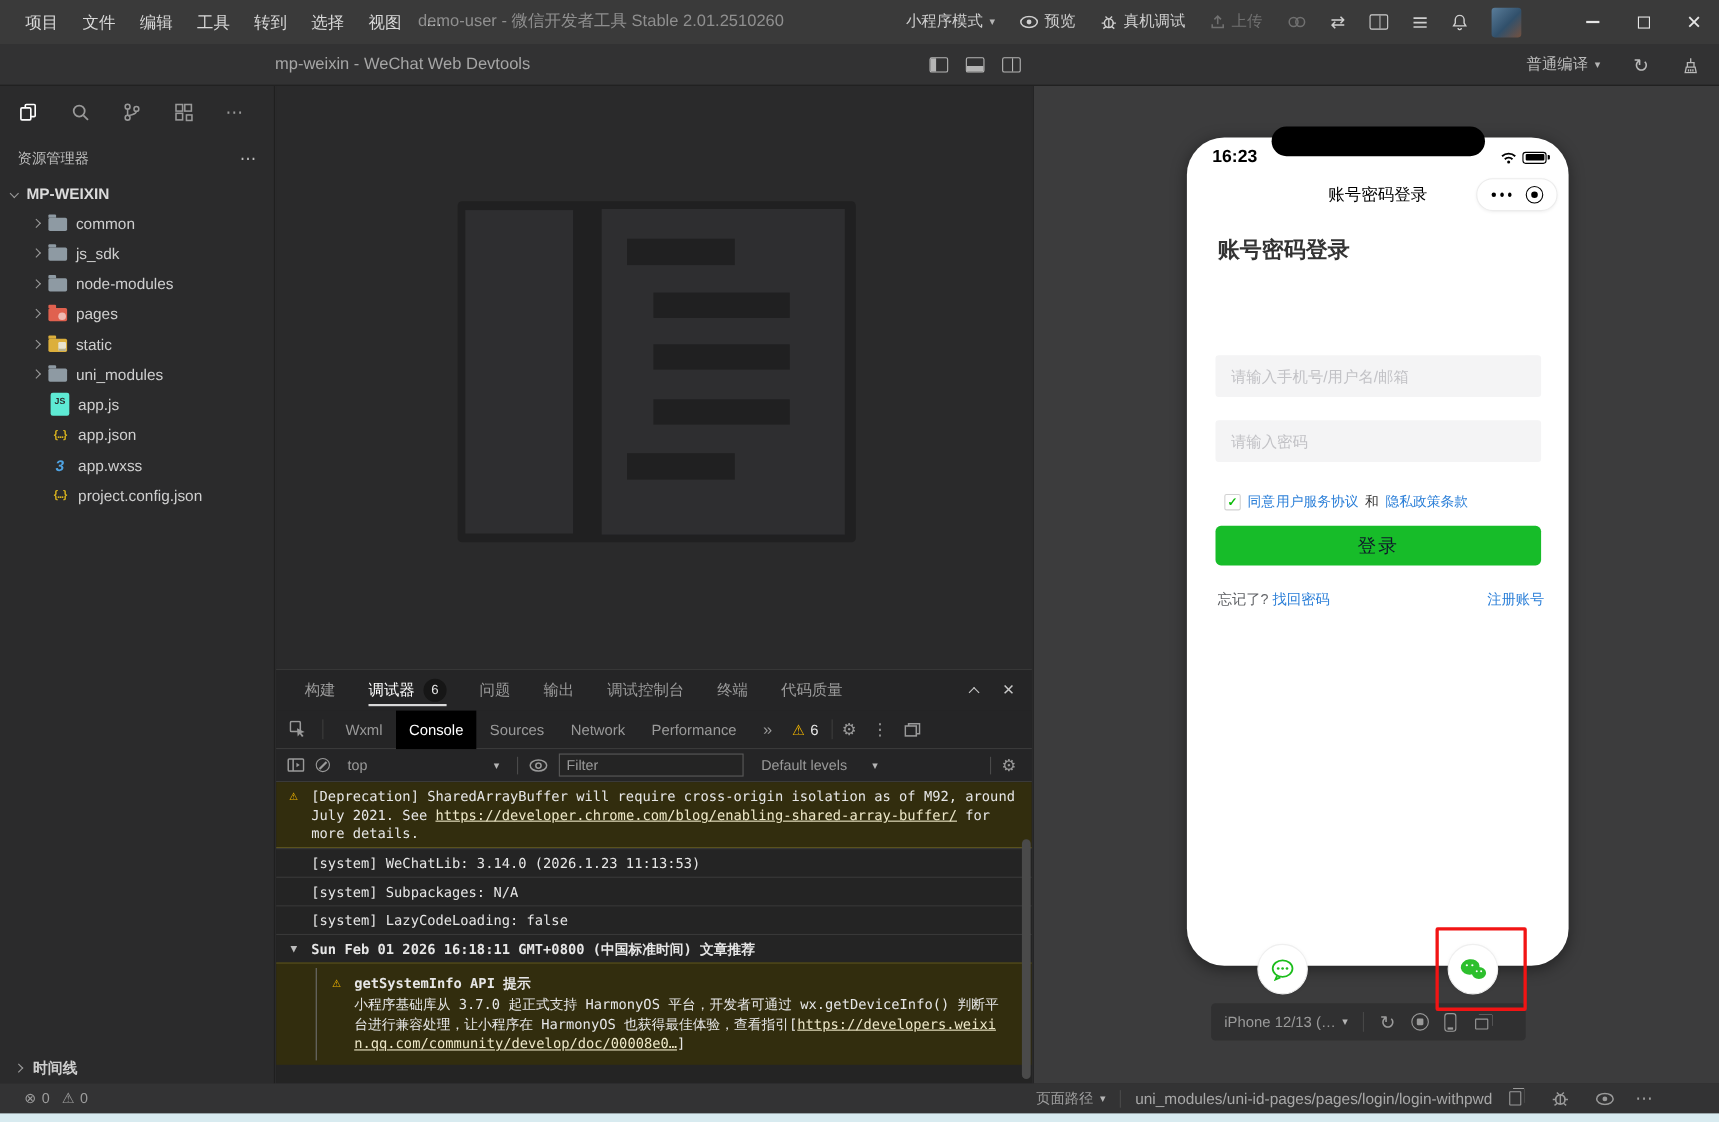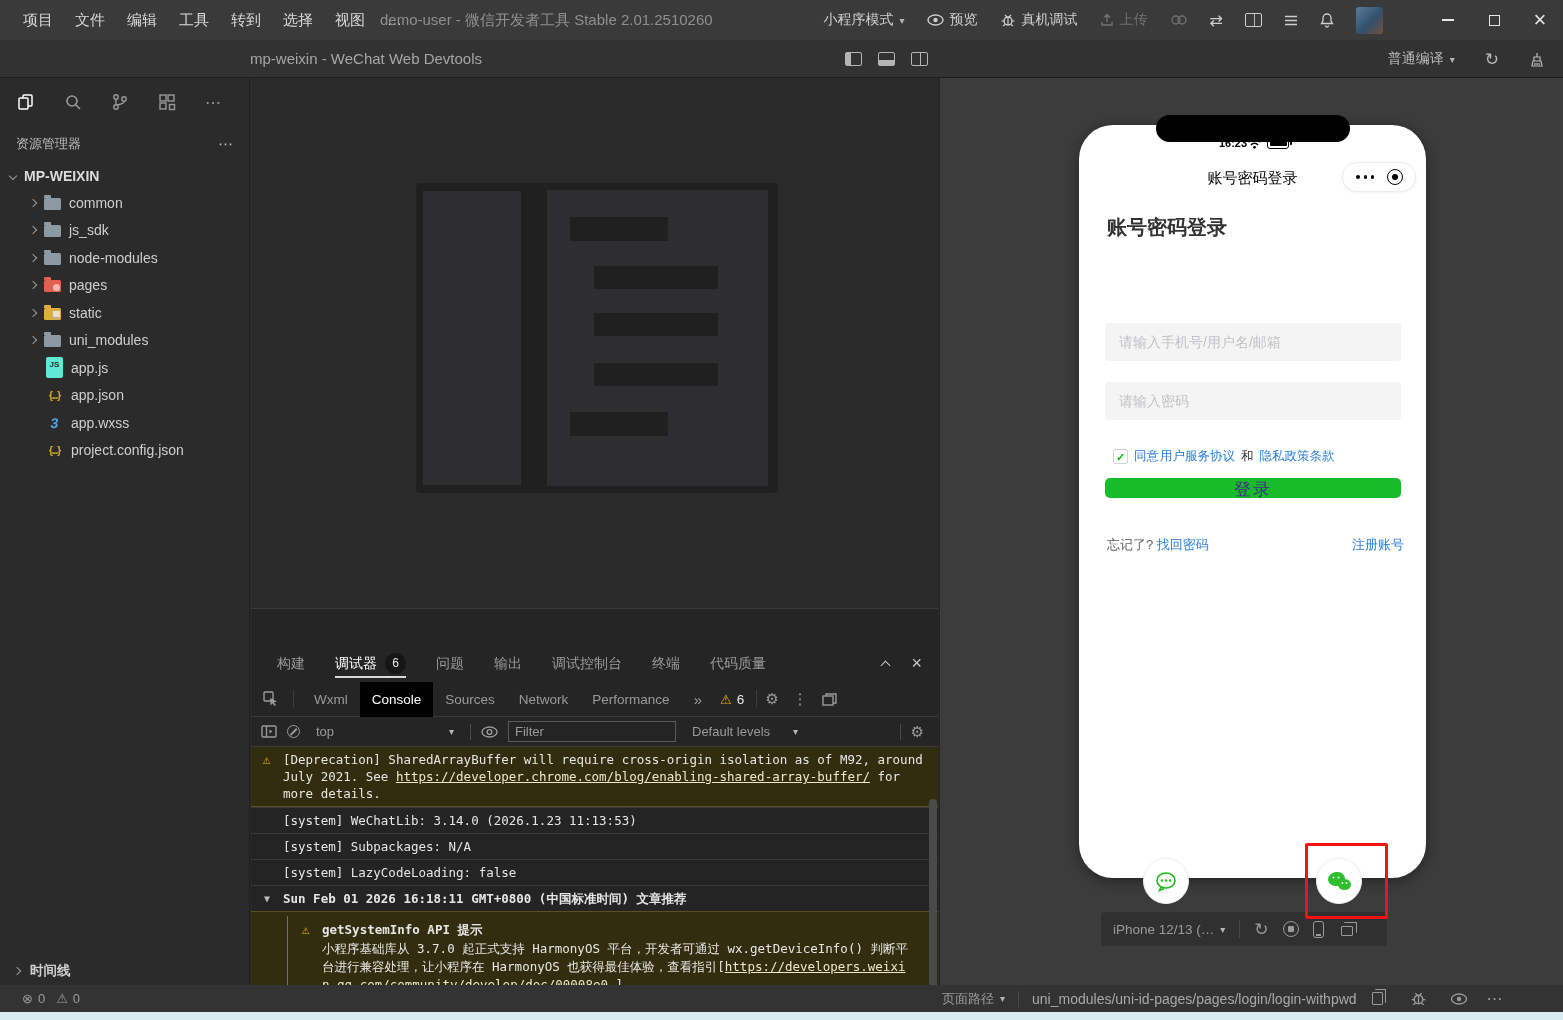--- a/index.html
+++ b/index.html
@@ -61,21 +61,21 @@
 
   
   .editor { position:absolute; left:251px; top:78px; width:687px; height:530px; background:#2a2a2b; }
   .sk-outer { position:absolute; left:165px; top:105px; width:362px; height:310px; background:#202021; border-radius:4px; }
   .sk-left { position:absolute; left:172px; top:113px; width:98px; height:294px; background:#2e2e30; }
   .sk-right { position:absolute; left:296px; top:112px; width:221px; height:296px; background:#2e2e30; }
   .sk-bar { position:absolute; background:#202021; }
 
   
   .panel { position:absolute; left:251px; top:608px; width:687px; height:377px; background:#252526; border-top:1px solid #3a3a3a; }
-  .ptabs { height:37px; display:flex; align-items:center; gap:30px; padding-left:26px; font-size:14px; color:#9a9a9a; position:relative;margin-top:36px; }
+  .ptabs { height:37px; display:flex; align-items:center; gap:30px; padding-left:26px; font-size:14px; color:#9a9a9a; position:relative; }
   .ptab { display:flex; align-items:center; gap:8px; height:37px; line-height:37px; position:relative; cursor:default; }
   .ptab.active { color:#fff; }
   .ptab.active::after { content:""; position:absolute; left:0; right:0; bottom:4px; height:2px; background:#d9d9d9; }
   .badge { background:#161616; color:#e8e8e8; font-size:12px; min-width:21px; height:21px; border-radius:11px; text-align:center; line-height:21px; }
   .ptabs-right { position:absolute; right:16px; display:flex; align-items:center; gap:22px; color:#c9c9c9; }
   .chev-u { width:7px; height:7px; border-left:1.8px solid #c9c9c9; border-top:1.8px solid #c9c9c9; transform:rotate(45deg); margin-top:4px; }
   .dtabs { height:35px; display:flex; align-items:center; background:#252526; border-bottom:1px solid #3a3a3a; color:#9a9a9a; font-size:13.5px; }
   .dtab { padding:0 12px; height:35px; line-height:35px; cursor:default; }
   .dtab.active { background:#000; color:#fff; }
   .vdiv { width:1px; height:18px; background:#3d3d3d; margin:0 8px; }
@@ -100,41 +100,41 @@
   .g-body { border-left:1px solid #6f6f6f; margin-left:26px; padding:2px 8px 6px 14px; }
   .g-title { font-weight:bold; padding:3px 0 2px 0; position:relative; padding-left:20px; }
   .g-title .warn-tri { position:absolute; left:0; top:3px; }
   .g-text { line-height:18px; padding-left:20px; }
   .cscroll { position:absolute; right:1px; top:52px; width:8px; height:218px; background:#4a4a4a; border-radius:4px; }
 
   
   .simulator { position:absolute; left:939px; top:78px; width:624px; height:907px; background:#3c3c3d; border-left:1px solid #242425; }
   .phone { position:absolute; left:139px; top:47px; width:347px; height:753px; background:#fff; border-radius:34px; box-shadow:0 3px 14px rgba(0,0,0,.4); }
   .notch { position:absolute; left:50%; transform:translateX(-50%); top:-10px; width:194px; height:27px; background:#000; border-radius:14px; }
-  .p-status { position:absolute; left:3px; right:0; top:8px; height:20px; display:flex; align-items:center; justify-content:center; padding:0 20px; color:#000; font-size:11px; font-weight:bold; }
+  .p-status { position:absolute; left:3px; right:0; top:8px; height:20px; display:flex; align-items:center; justify-content:space-between; padding:0 20px; color:#000; font-size:16px; font-weight:bold; }
   .p-sticons { display:flex; align-items:center; gap:5px; }
   .battery { width:22px; height:11px; border:1.5px solid #000; border-radius:3px; position:relative; }
   .battery::before { content:""; position:absolute; inset:1.5px; background:#000; border-radius:1px; }
   .battery::after { content:""; position:absolute; right:-4px; top:2.5px; width:2px; height:4px; background:#000; border-radius:0 1px 1px 0; }
   .p-nav { position:absolute; left:0; right:0; top:33px; height:40px; }
   .p-nav-title { position:absolute; left:0; right:0; top:0; height:40px; line-height:40px; text-align:center; font-size:15px; color:#000; }
   .capsule { position:absolute; right:10px; top:4px; width:74px; height:30px; background:#fff; border:1px solid #ececec; border-radius:16px; display:flex; align-items:center; justify-content:space-evenly; box-shadow:0 1px 3px rgba(0,0,0,.06); }
   .cap-dots { display:flex; gap:3.5px; align-items:center; }
   .cap-dots i { width:3.5px; height:3.5px; background:#000; border-radius:50%; }
   .cap-dots i:first-child { width:4.5px; height:4.5px; }
   .cap-target { width:16px; height:16px; border:1.8px solid #000; border-radius:50%; position:relative; }
   .cap-target::before { content:""; position:absolute; left:50%; top:50%; transform:translate(-50%,-50%); width:6px; height:6px; background:#000; border-radius:50%; }
   .p-body { position:absolute; left:0; top:73px; right:0; bottom:0; }
   .p-heading { position:absolute; left:28px; top:16px; font-size:20px; font-weight:bold; color:#333; }
   .p-input { position:absolute; left:26px; width:296px; height:38px; background:#f4f4f5; border:none; border-radius:3px; padding:0 14px; font-size:14px; font-family:"Liberation Sans",sans-serif; color:#333; }
   .p-input::placeholder { color:#c2c2c6; }
   .p-agree { position:absolute; left:34px; top:250px; display:flex; align-items:center; gap:6px; font-size:12.5px; color:#333; }
   .p-check { width:15px; height:15px; border:1px solid #d2d2d2; border-radius:2px; color:#09bb07; font-size:11px; font-weight:bold; text-align:center; line-height:14px; background:#fff; }
   .blue { color:#2b7fd8; cursor:pointer; }
-  .p-login { position:absolute; left:26px; top:280px; width:296px; height:20px; background:#17bc29; border:none; border-radius:5px; color:#4c1d95; font-size:17px; font-family:"Liberation Sans",sans-serif; letter-spacing:2px; }
+  .p-login { position:absolute; left:26px; top:280px; width:296px; height:36px; background:#17bc29; border:none; border-radius:5px; color:#0f172a; font-size:17px; font-family:"Liberation Sans",sans-serif; letter-spacing:2px; }
   .p-links { position:absolute; left:28px; right:22px; top:338px; display:flex; justify-content:space-between; font-size:13px; color:#606266; }
   .p-opts { position:absolute; left:0; right:0; top:660px; display:flex; justify-content:space-around; }
   .p-opt { display:flex; flex-direction:column; align-items:center; gap:8px; width:120px; }
   .opt-circle { width:46px; height:46px; border-radius:50%; background:#fff; border:1px solid #efefef; box-shadow:0 1px 4px rgba(0,0,0,.05); display:flex; align-items:center; justify-content:center; }
   .opt-label { font-size:11px; color:#9b9b9b; }
   .red-box { position:absolute; left:226px; top:645px; width:83px; height:76px; border:3.5px solid #f21414; border-radius:2px; z-index:5; }
   .home-bar { position:absolute; left:50%; transform:translateX(-50%); top:737px; width:110px; height:5px; background:#111; border-radius:3px; }
 
   .device-bar { position:absolute; left:161px; top:834px; width:286px; height:34px; background:#303031; border-radius:4px; display:flex; align-items:center; padding:0 12px; gap:14px; color:#9a9a9a; font-size:13.5px; }
   .db-div { width:1px; height:18px; background:#474747; }

